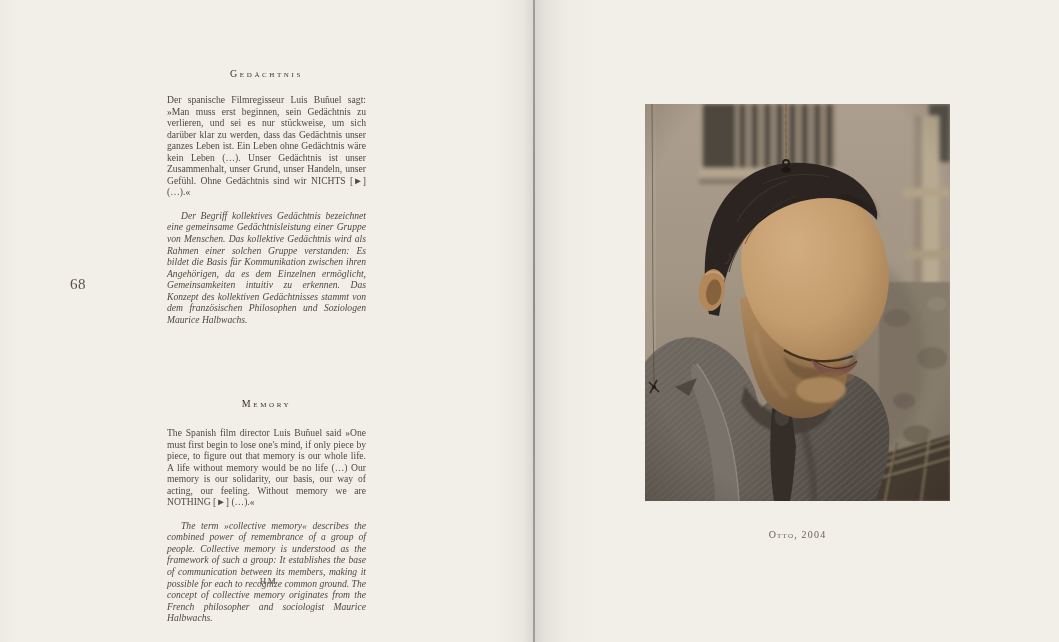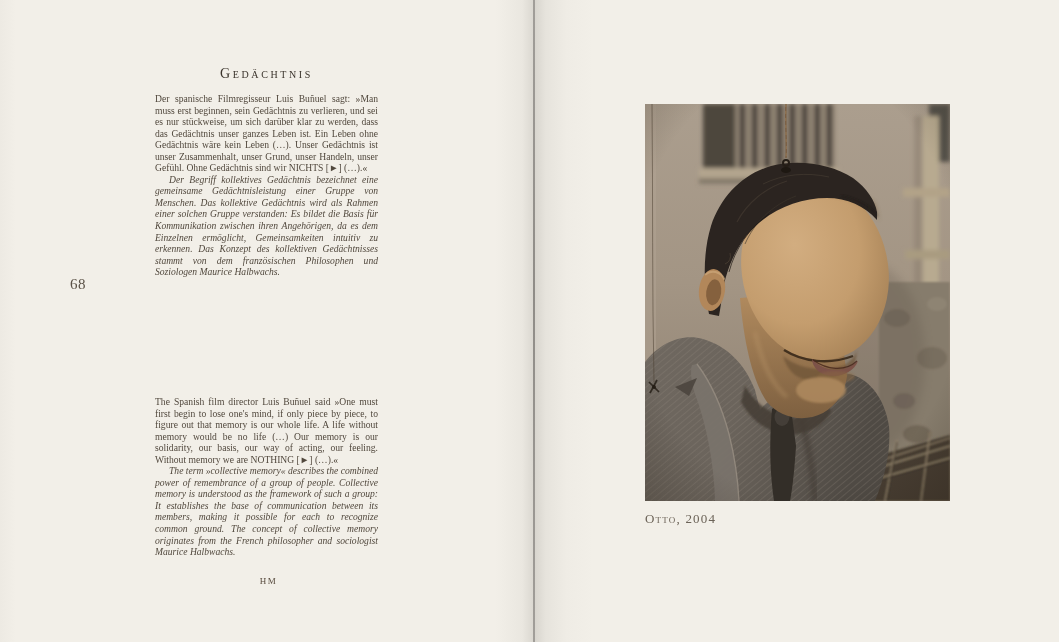--- a/index.html
+++ b/index.html
@@ -20,60 +20,61 @@
   }
   .page.right{
     left:535px;width:524px;
     background:linear-gradient(90deg,#d8d5ce 0%,#e6e3dc 2%,#efece5 6%,#f2efe8 11%,#f2efe8 100%);
   }
   .col{position:absolute;left:155px;width:223px;}
   .sec-de{top:66px;}
   .sec-en{top:396px;}
   .heading{
     margin:0;font-weight:normal;text-align:center;
-    font-size:14px;line-height:16px;letter-spacing:2.6px;
+    font-size:10px;line-height:16px;letter-spacing:2.6px;
     font-variant:small-caps;color:#3a332b;
   }
   .sec-de .heading{margin-bottom:11px;}
   .sec-en .heading{margin-bottom:15px;}
   .body{
-    margin:0;font-size:9.6px;line-height:11.55px;
+    margin:12px;font-size:9.6px;line-height:11.55px;
     text-align:justify;color:#51483d;
   }
   .body.indent{text-indent:14px;font-style:italic;}
   .pagenum{
     position:absolute;left:70px;top:276px;
     font-size:15px;color:#5a5146;letter-spacing:.5px;
   }
   .initials{
     position:absolute;left:157px;top:576px;width:223px;
     text-align:center;font-size:9px;letter-spacing:1.5px;color:#56493c;
   }
   .plate{position:absolute;left:110px;top:104px;width:305px;margin:0;}
   .photo{width:305px;height:397px;line-height:0;}
   .caption{
-    margin-top:10px;text-align:left;
-    font-variant:small-caps;font-size:13px;letter-spacing:1.2px;color:#6b6257;
+    margin-top:28px;text-align:center;
+    font-variant:small-caps;font-size:10px;letter-spacing:1.2px;color:#6b6257;
   }
 </style>
 </head>
 <body>
 
 <div class="spread">
 
   <section class="page left">
     <div class="pagenum">68</div>
 
     <div class="col sec-de">
       <h2 class="heading">Gedächtnis</h2>
       <p class="body">Der spanische Filmregisseur Luis Buñuel sagt: »Man muss erst beginnen, sein Gedächtnis zu verlieren, und sei es nur stückweise, um sich darüber klar zu werden, dass das Gedächtnis unser ganzes Leben ist. Ein Leben ohne Gedächtnis wäre kein Leben (…). Unser Gedächtnis ist unser Zusammenhalt, unser Grund, unser Handeln, unser Gefühl. Ohne Gedächtnis sind wir NICHTS [►] (…).«</p>
       <p class="body indent">Der Begriff kollektives Gedächtnis bezeichnet eine gemeinsame Gedächtnisleistung einer Gruppe von Menschen. Das kollektive Gedächtnis wird als Rahmen einer solchen Gruppe verstanden: Es bildet die Basis für Kommunikation zwischen ihren Angehörigen, da es dem Einzelnen ermöglicht, Gemeinsamkeiten intuitiv zu erkennen. Das Konzept des kollektiven Gedächtnisses stammt von dem französischen Philosophen und Soziologen Maurice Halbwachs.</p>
     </div>
 
     <div class="col sec-en">
+      <h2 class="heading">Memory</h2>
       <p class="body">The Spanish film director Luis Buñuel said »One must first begin to lose one's mind, if only piece by piece, to figure out that memory is our whole life. A life without memory would be no life (…) Our memory is our solidarity, our basis, our way of acting, our feeling. Without memory we are NOTHING [►] (…).«</p>
       <p class="body indent">The term »collective memory« describes the combined power of remembrance of a group of people. Collective memory is understood as the framework of such a group: It establishes the base of communication between its members, making it possible for each to recognize common ground. The concept of collective memory originates from the French philosopher and sociologist Maurice Halbwachs.</p>
     </div>
 
     <div class="initials">HM</div>
   </section>
 
   <div class="gutter"></div>
 
   <section class="page right">

